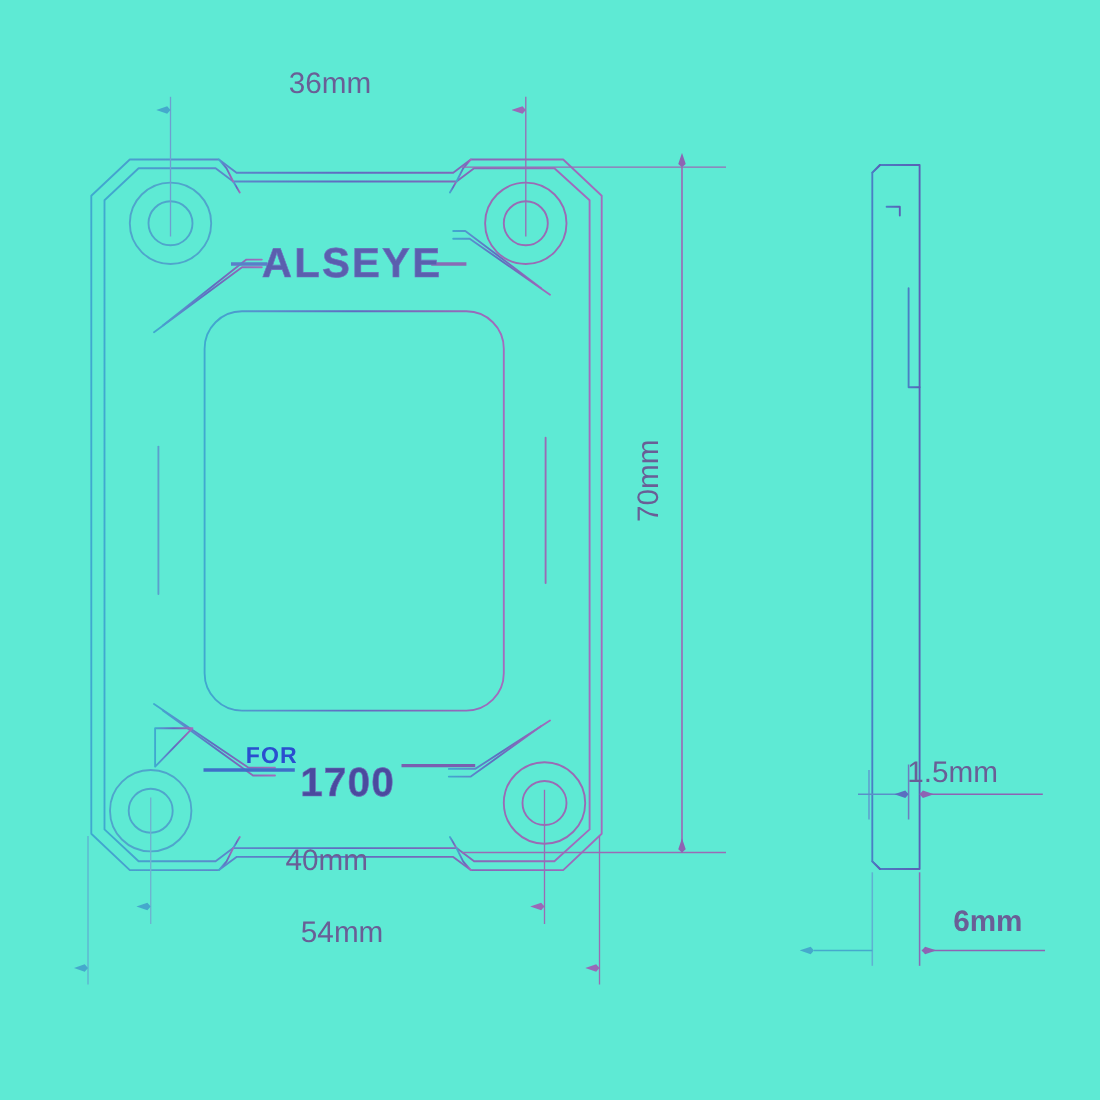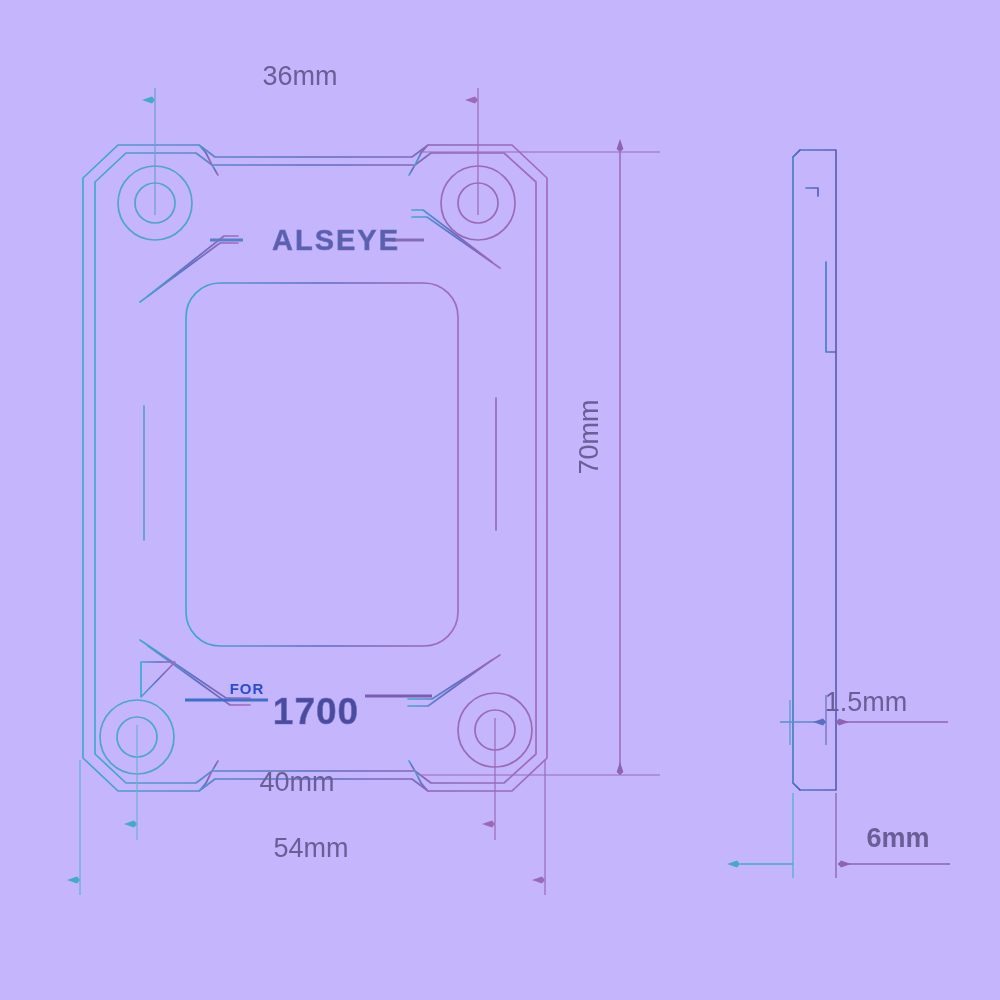--- a/index.html
+++ b/index.html
@@ -10,21 +10,21 @@
   body {
     width: 1000px;
     height: 1000px;
     font-family: "Liberation Sans", sans-serif;
     overflow: hidden;
   }
   #drawing-root {
     position: relative;
     width: 1000px;
     height: 1000px;
-    background: #c4b5fd;
+    background: #5eead4;
   }
   svg.cad {
     position: absolute;
     top: 0;
     left: 0;
     width: 1000px;
     height: 1000px;
   }
   .dim-label {
     position: absolute;
@@ -313,24 +313,24 @@
   <div class="dim-label vertical" style="left:612px; top:490px; transform:translate(-50%,-50%) rotate(-90deg);">70mm</div>
 
   <div class="dim-label" style="left:297px; top:782px; transform:translate(-50%,-50%);">40mm</div>
 
   <div class="dim-label" style="left:311px; top:848px; transform:translate(-50%,-50%);">54mm</div>
 
   <div class="dim-label" style="left:866px; top:702px; transform:translate(-50%,-50%);">1.5mm</div>
 
   <div class="dim-label" style="left:898px; top:838px; transform:translate(-50%,-50%);font-weight:bold;">6mm</div>
 
-  <div class="brand-label" style="left:336px; top:240px; transform:translate(-50%,-50%);
-              font-size:29px; letter-spacing:2px; color:#5a5fae;
+  <div class="brand-label" style="left:320px; top:240px; transform:translate(-50%,-50%);
+              font-size:38px; letter-spacing:2px; color:#5a5fae;
               -webkit-text-stroke:0.6px #6f6fc0;">ALSEYE</div>
 
   <div class="brand-label" style="left:247px; top:688px; transform:translate(-50%,-50%);
-              font-size:15px; letter-spacing:1px; color:#2a4ecf;">FOR</div>
+              font-size:21px; letter-spacing:1px; color:#2a4ecf;">FOR</div>
 
   <div class="brand-label" style="left:316px; top:712px; transform:translate(-50%,-50%);
               font-size:37px; letter-spacing:1px; color:#4a4a9e;
               -webkit-text-stroke:0.6px #7070bb;">1700</div>
 
 </div>
 
 </body></html>

